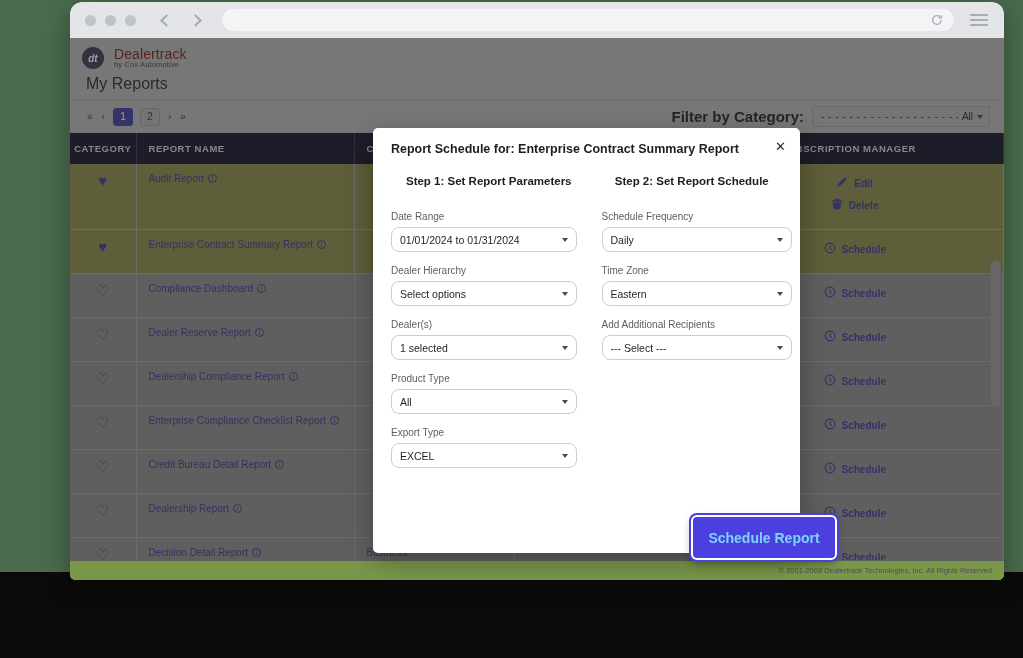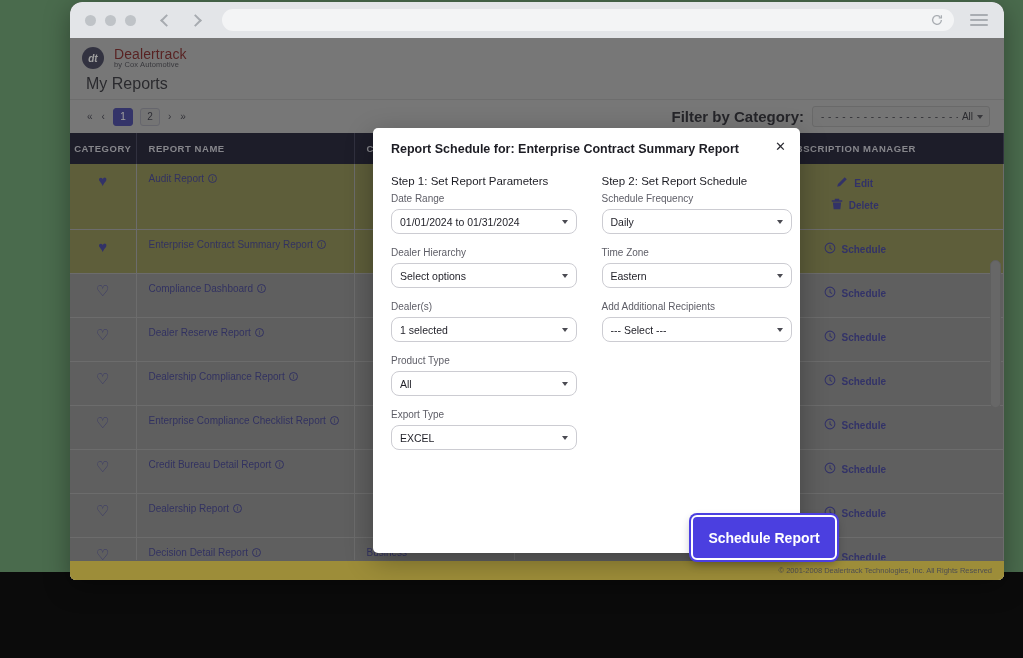--- a/index.html
+++ b/index.html
@@ -132,40 +132,40 @@
   .act svg { width: 12px; height: 12px; fill: #3b3b9c; }
 
   
   .tbl-scroll {
     position: absolute; right: 3px; top: 222px; width: 11px; height: 148px;
     background: #9c9c9c; border-radius: 6px; border: 1px solid #8d8d8d; z-index: 30;
   }
 
   .footer {
     position: absolute; left: 0; right: 0; bottom: 0; height: 20px;
-    background: #fde047; border-top: 1px solid #8f8f8f;
+    background: #bef264; border-top: 1px solid #8f8f8f;
     font-size: 7.5px; color: #6e6e73; text-align: right; padding: 5px 12px 0 0;
   }
 
   
   .modal {
     position: absolute; left: 303px; top: 90px; width: 427px; height: 425px;
     background: #fff; border-radius: 5px; z-index: 60;
     box-shadow: 0 8px 28px rgba(0,0,0,.30);
     padding: 14px 18px 0 18px;
   }
   .modal-title { font-size: 12.5px; font-weight: bold; color: #1d1d24; padding-right: 18px; }
   .modal-close {
     position: absolute; right: 14px; top: 12px; font-size: 13px; color: #2a2a31; cursor: pointer;
     line-height: 1;
   }
   .steps { display: flex; margin-top: 19px; }
   .col { width: 50%; }
   .col.right { padding-left: 15px; }
-  .step-h { font-size: 11.5px; font-weight: normal; color: #1d1d24; margin-bottom: 6px; }
+  .step-h { font-size: 11.5px; font-weight: bold; color: #1d1d24; margin-bottom: 24px; text-align: center; }
   .fld { margin-bottom: 13px; }
   .fld label { display: block; font-size: 10px; color: #5d5d66; margin-bottom: 5px; }
   .sel {
     width: 186px; height: 25px; border: 1px solid #ccccd2; border-radius: 8px; background: #fff;
     display: flex; align-items: center; justify-content: space-between;
     padding: 0 8px; font-size: 10.5px; color: #1f1f27;
   }
   .sel .caret2 { width: 0; height: 0; border-left: 3.5px solid transparent; border-right: 3.5px solid transparent;
                  border-top: 4.5px solid #4a4a52; }
   .col.right .sel { width: 190px; }
@@ -177,21 +177,21 @@
     position: absolute; right: 18px; bottom: 16px;
     display: flex; align-items: center; gap: 18px;
   }
   .btn-cancel {
     font-size: 11px; font-weight: bold; color: #3f3fae; background: transparent;
     border: none; cursor: pointer;
   }
   .btn-primary {
     position: absolute; left: 621px; top: 477px; z-index: 70;
     width: 146px; height: 45px; border-radius: 6px;
-    background: #4b3fe0; color: #ffffff; font-size: 14px; font-weight: bold;
+    background: #4b3fe0; color: #7dd3fc; font-size: 14px; font-weight: bold;
     border: 2px solid #ffffff;
     box-shadow: 0 0 0 2px #4b3fe0, 0 4px 10px rgba(0,0,0,.3);
     display: flex; align-items: center; justify-content: center; cursor: pointer;
   }
 </style>
 </head>
 <body>
 
 <div class="desktop">
   <div class="desk-dark-bottom"></div>

